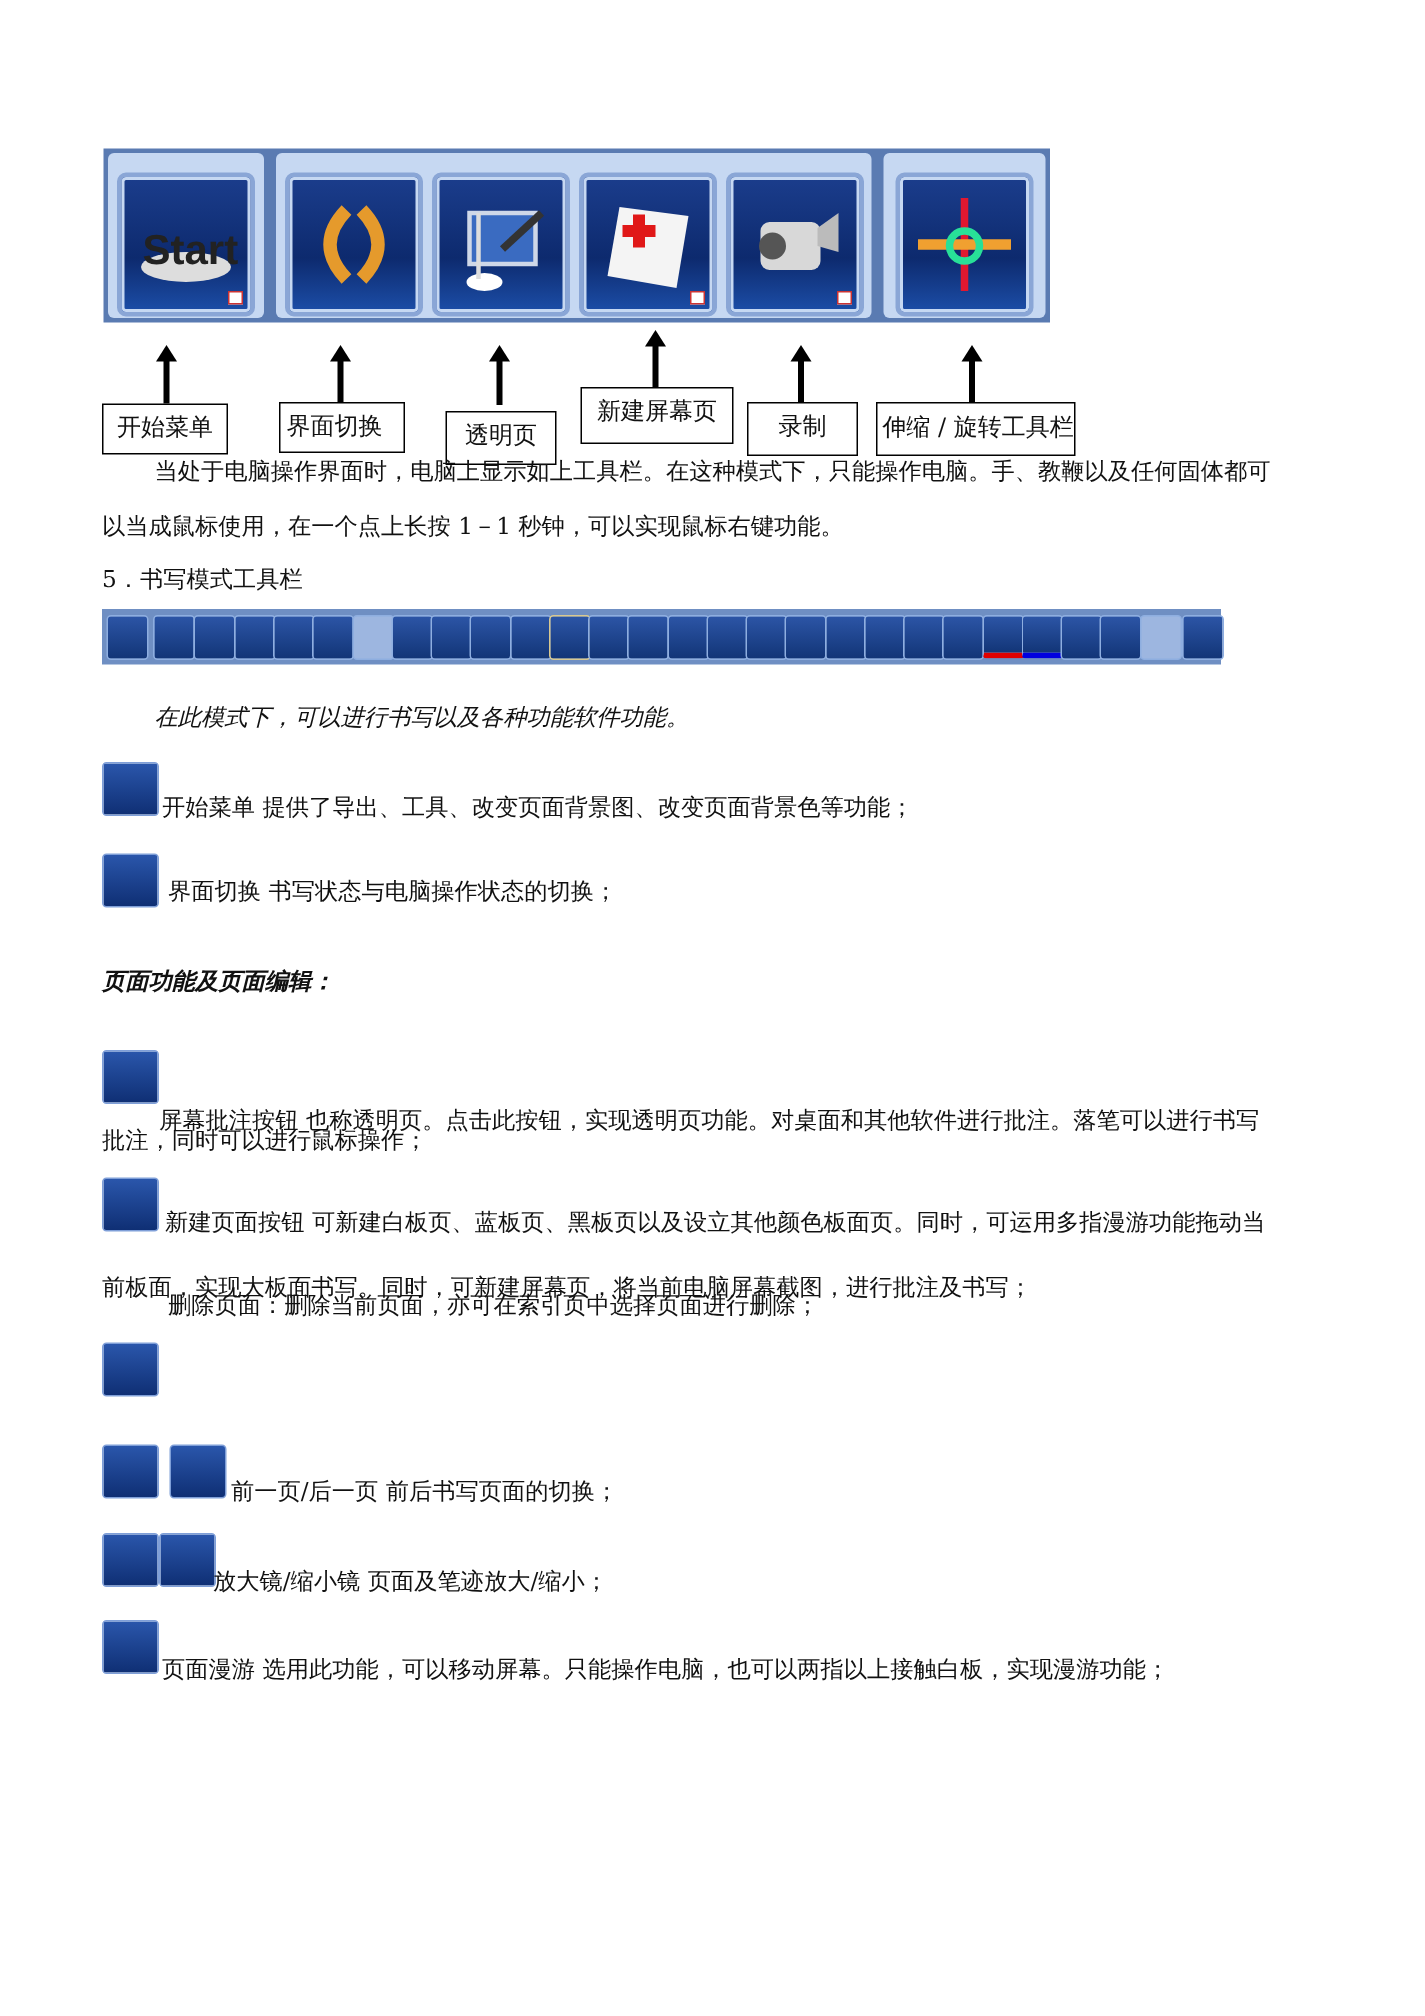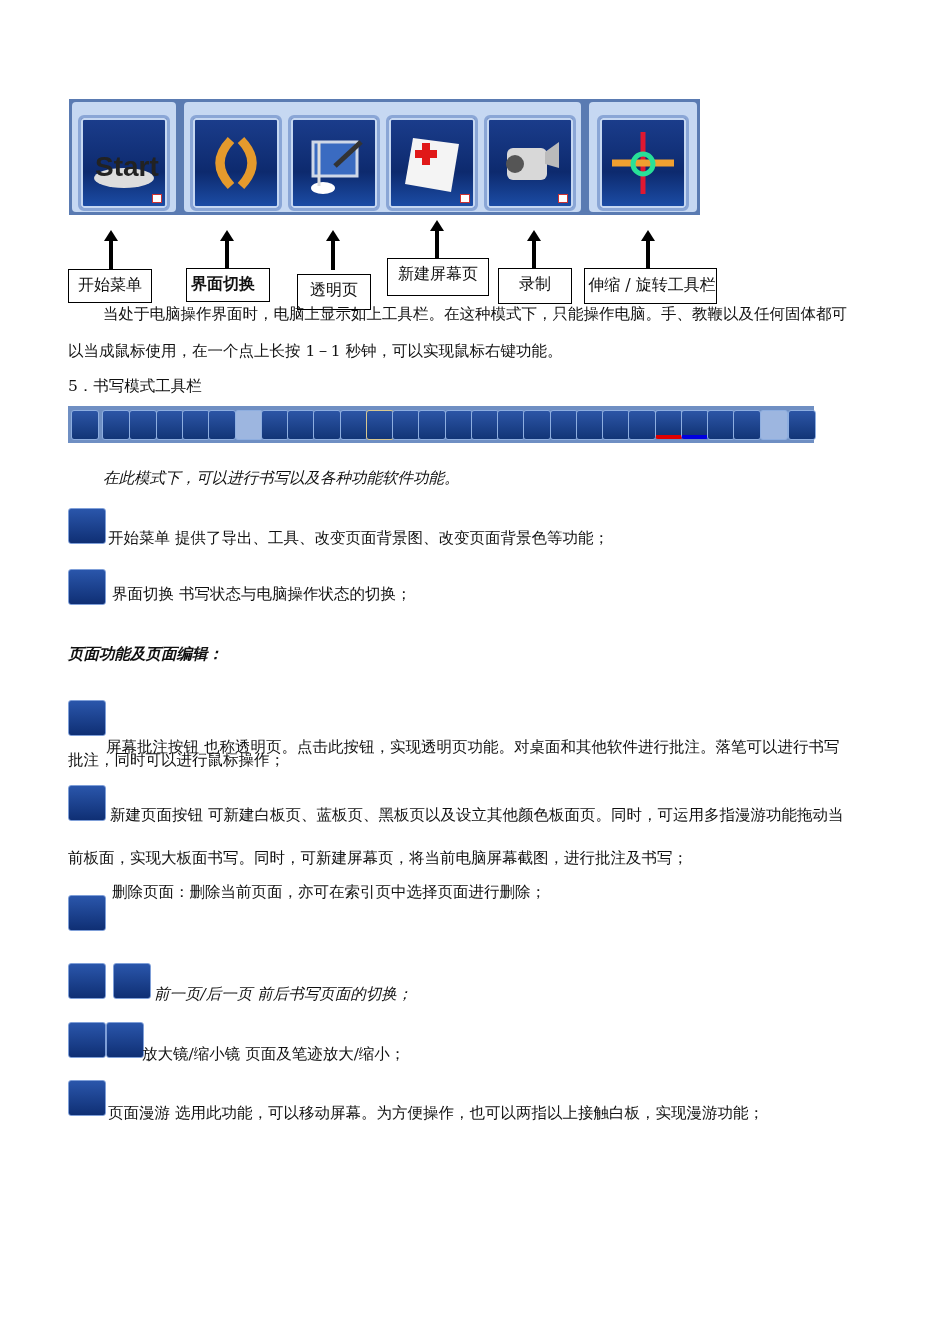--- a/index.html
+++ b/index.html
@@ -83,21 +83,21 @@
 </div>
 
 <div class="arrow" style="left:109px;top:240px;height:30px;"></div>
 <div class="arrow" style="left:225px;top:240px;height:30px;"></div>
 <div class="arrow" style="left:331px;top:240px;height:30px;"></div>
 <div class="arrow" style="left:435px;top:230px;height:30px;"></div>
 <div class="arrow" style="left:532px;top:240px;height:30px;"></div>
 <div class="arrow" style="left:646px;top:240px;height:30px;"></div>
 
 <div class="lbl" style="left:68px;top:269px;width:82px;height:32px;">开始菜单</div>
-<div class="lbl" style="left:186px;top:268px;width:82px;height:32px;text-align:left;padding-left:4px;width:78px;font-weight:bold;">界面切换</div>
+<div class="lbl" style="left:186px;top:268px;width:82px;height:32px;text-align:left;padding-left:4px;width:78px;">界面切换</div>
 <div class="lbl" style="left:297px;top:274px;width:72px;height:34px;">透明页</div>
 <div class="lbl" style="left:387px;top:258px;width:100px;height:36px;">新建屏幕页</div>
 <div class="lbl" style="left:498px;top:268px;width:72px;height:34px;">录制</div>
 <div class="lbl" style="left:584px;top:268px;width:128px;height:34px;text-align:center;padding-left:3px;overflow:visible;line-height:32px;">伸缩 / 旋转工具栏</div>
 
 <div class="p" style="left:103px;top:304px;">当处于电脑操作界面时，电脑上显示如上工具栏。在这种模式下，只能操作电脑。手、教鞭以及任何固体都可</div>
 <div class="p" style="left:68px;top:341px;">以当成鼠标使用，在一个点上长按 1－1 秒钟，可以实现鼠标右键功能。</div>
 <div class="p" style="left:68px;top:376px;">5．书写模式工具栏</div>
 
 <div class="abs smallbar">
@@ -142,25 +142,25 @@
 <div class="p" style="left:68px;top:644px;font-style:italic;font-weight:bold;">页面功能及页面编辑：</div>
 
 <div class="icon-sq" style="left:68px;top:700px;"></div>
 <div class="p" style="left:106px;top:717px;margin-top:20px;">屏幕批注按钮 也称透明页。点击此按钮，实现透明页功能。对桌面和其他软件进行批注。落笔可以进行书写</div>
 <div class="p" style="left:68px;top:750px;">批注，同时可以进行鼠标操作；</div>
 
 <div class="icon-sq" style="left:68px;top:785px;"></div>
 <div class="p" style="left:110px;top:805px;">新建页面按钮 可新建白板页、蓝板页、黑板页以及设立其他颜色板面页。同时，可运用多指漫游功能拖动当</div>
 <div class="p" style="left:68px;top:848px;">前板面，实现大板面书写。同时，可新建屏幕页，将当前电脑屏幕截图，进行批注及书写；</div>
 
-<div class="p" style="left:112px;top:882px;">删除页面：删除当前页面，亦可在索引页中选择页面进行删除；</div>
+<div class="p" style="left:112px;top:860px;">删除页面：删除当前页面，亦可在索引页中选择页面进行删除；</div>
 <div class="icon-sq" style="left:68px;top:895px;"></div>
 
 <div class="icon-sq" style="left:68px;top:963px;"></div>
 <div class="icon-sq" style="left:113px;top:963px;"></div>
-<div class="p" style="left:154px;top:984px;font-style:italic;">前一页/后一页  前后书写页面的切换；</div>
+<div class="p" style="left:154px;top:984px;">前一页/后一页  前后书写页面的切换；</div>
 
 <div class="icon-sq" style="left:68px;top:1022px;"></div>
 <div class="icon-sq" style="left:106px;top:1022px;"></div>
 <div class="p" style="left:142px;top:1044px;">放大镜/缩小镜  页面及笔迹放大/缩小；</div>
 
 <div class="icon-sq" style="left:68px;top:1080px;"></div>
-<div class="p" style="left:108px;top:1103px;">页面漫游 选用此功能，可以移动屏幕。为方便操作，也可以两指以上接触白板，实现漫游功能；</div>
+<div class="p" style="left:108px;top:1103px;">页面漫游 选用此功能，可以移动屏幕。只能操作电脑，也可以两指以上接触白板，实现漫游功能；</div>
 
 </body></html>

